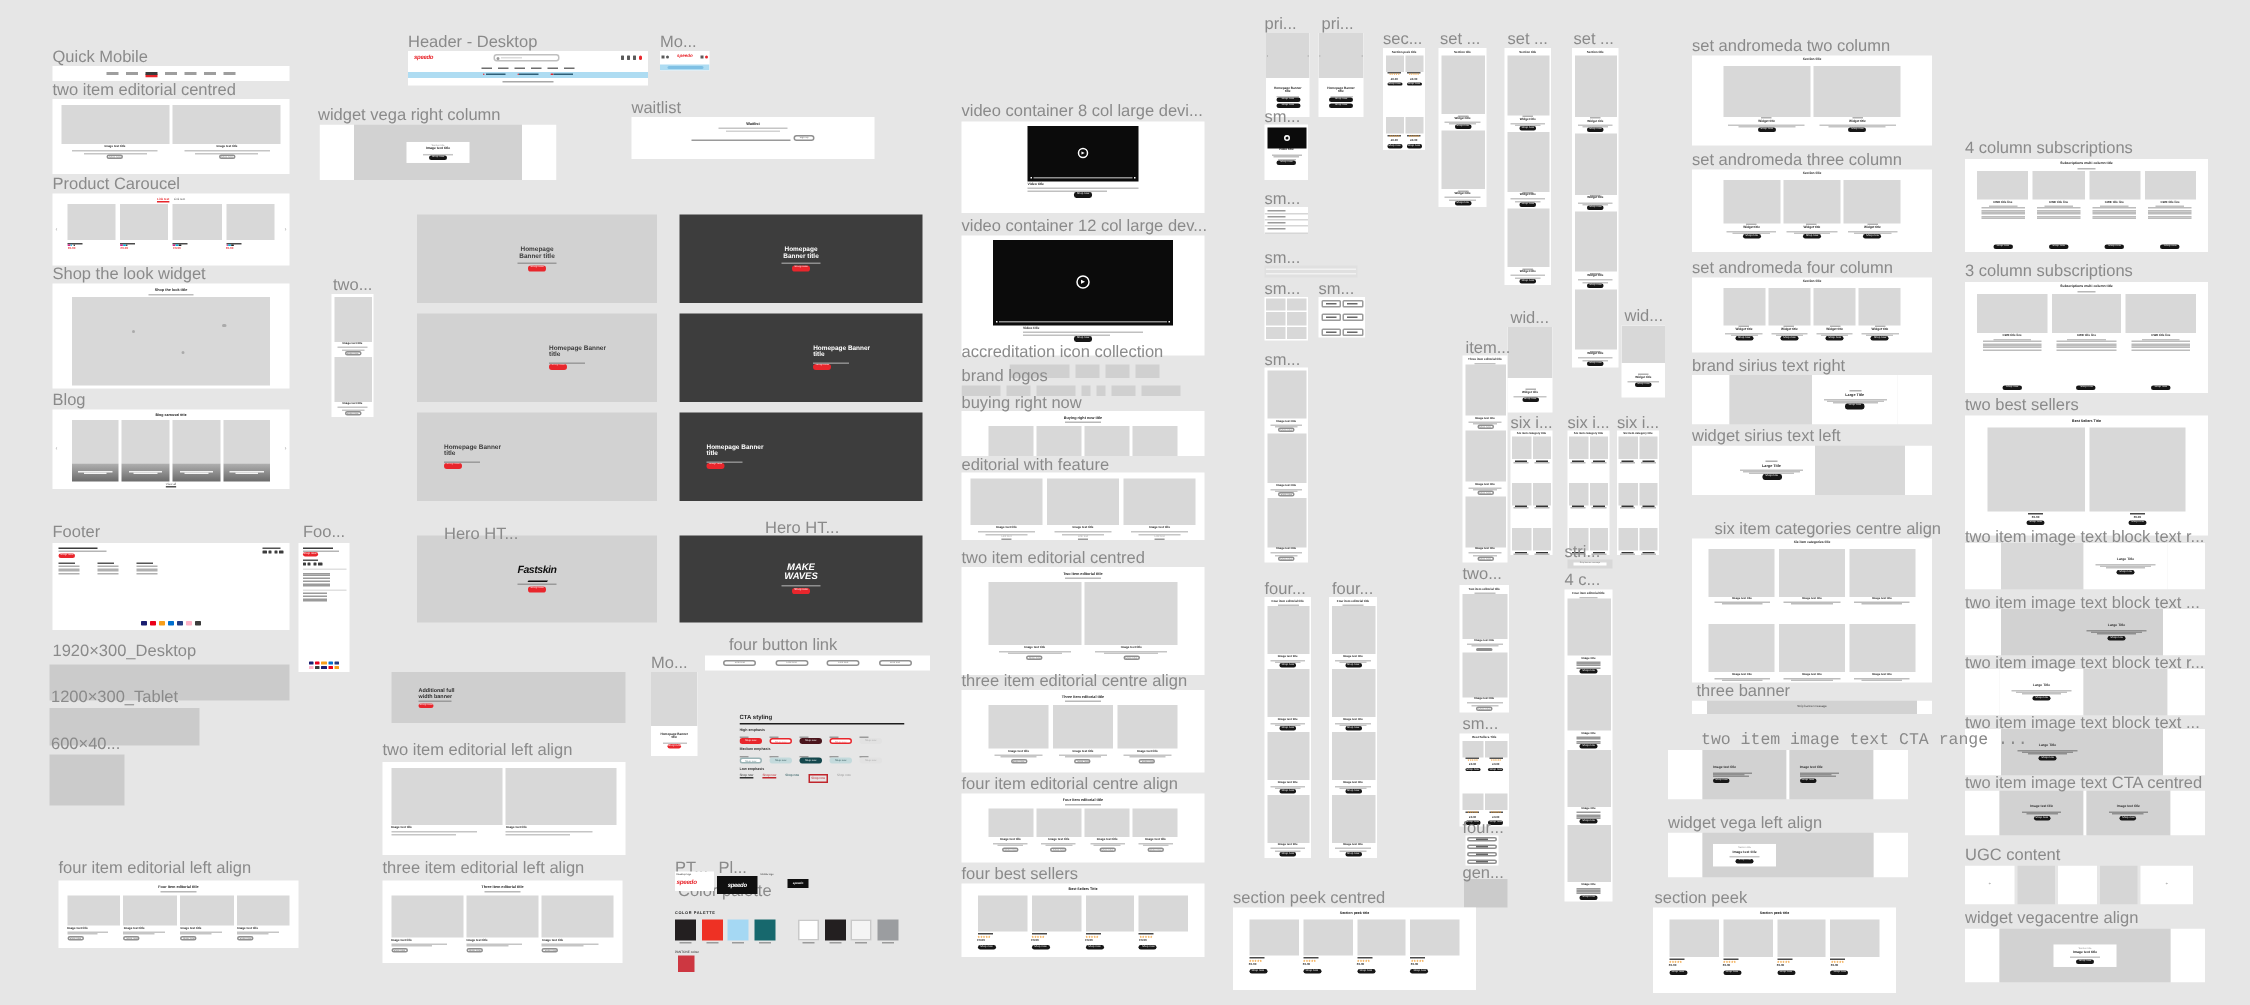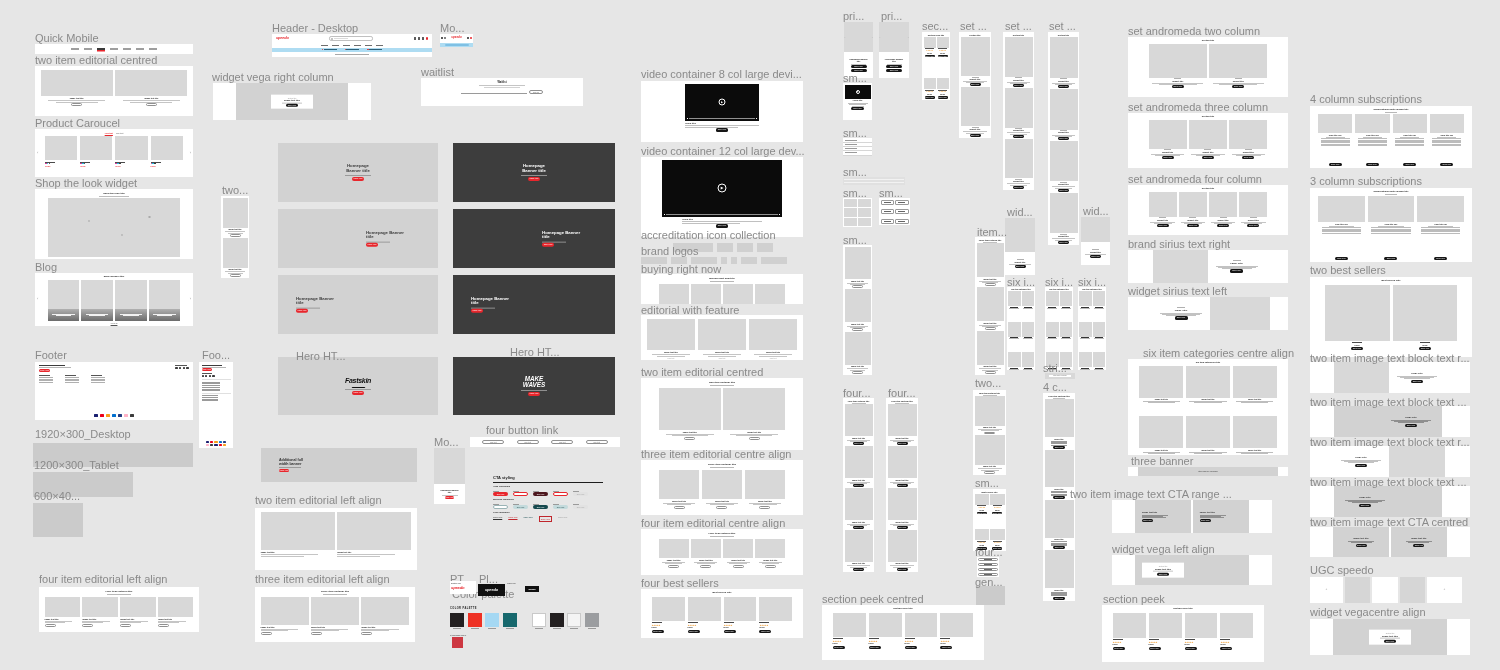--- a/index.html
+++ b/index.html
@@ -1876,28 +1876,28 @@
     <div class="lb" style="left: 975px; top: 576px;">gen...</div>
     <div class="lb" style="left: 822px; top: 593px;">section peek centred</div>
     <div class="lb" style="left: 1103px; top: 593px;">section peek</div>
     <div class="lb" style="left: 1128px; top: 25px;">set andromeda two column</div>
     <div class="lb" style="left: 1128px; top: 101px;">set andromeda three column</div>
     <div class="lb" style="left: 1128px; top: 173px;">set andromeda four column</div>
     <div class="lb" style="left: 1128px; top: 238px;">brand sirius text right</div>
     <div class="lb" style="left: 1128px; top: 285px;">widget sirius text left</div>
     <div class="lb" style="left: 1128px; top: 347px; margin-left: 15px;">six item categories centre align</div>
     <div class="lb" style="left: 1131px; top: 455px;">three banner</div>
-    <div class="lb" style="left: 1070px; top: 488px;">two item image text CTA range ...</div>
+    <div class="lb" style="left: 1134px; top: 488px; font-family: Liberation Mono, monospace;">two item image text CTA range ...</div>
     <div class="lb" style="left: 1112px; top: 543px;">widget vega left align</div>
     <div class="lb" style="left: 1310px; top: 93px;">4 column subscriptions</div>
     <div class="lb" style="left: 1310px; top: 175px;">3 column subscriptions</div>
     <div class="lb" style="left: 1310px; top: 264px;">two best sellers</div>
     <div class="lb" style="left: 1310px; top: 352px;">two item image text block text r...</div>
     <div class="lb" style="left: 1310px; top: 396px;">two item image text block text ...</div>
     <div class="lb" style="left: 1310px; top: 436px;">two item image text block text r...</div>
     <div class="lb" style="left: 1310px; top: 476px;">two item image text block text ...</div>
     <div class="lb" style="left: 1310px; top: 516px;">two item image text CTA centred</div>
-    <div class="lb" style="left: 1310px; top: 564px;">UGC speedo</div>
+    <div class="lb" style="left: 1310px; top: 564px;">UGC content</div>
     <div class="lb" style="left: 1310px; top: 606px;">widget vegacentre align</div>
     <div class="lb" style="left: 843px; top: 387px;">four...</div>
     <div class="lb" style="left: 888px; top: 387px;">four...</div>
     <div class="lb" style="left: 222px; top: 184px;">two...</div>
   </div>
 
 </body></html>

